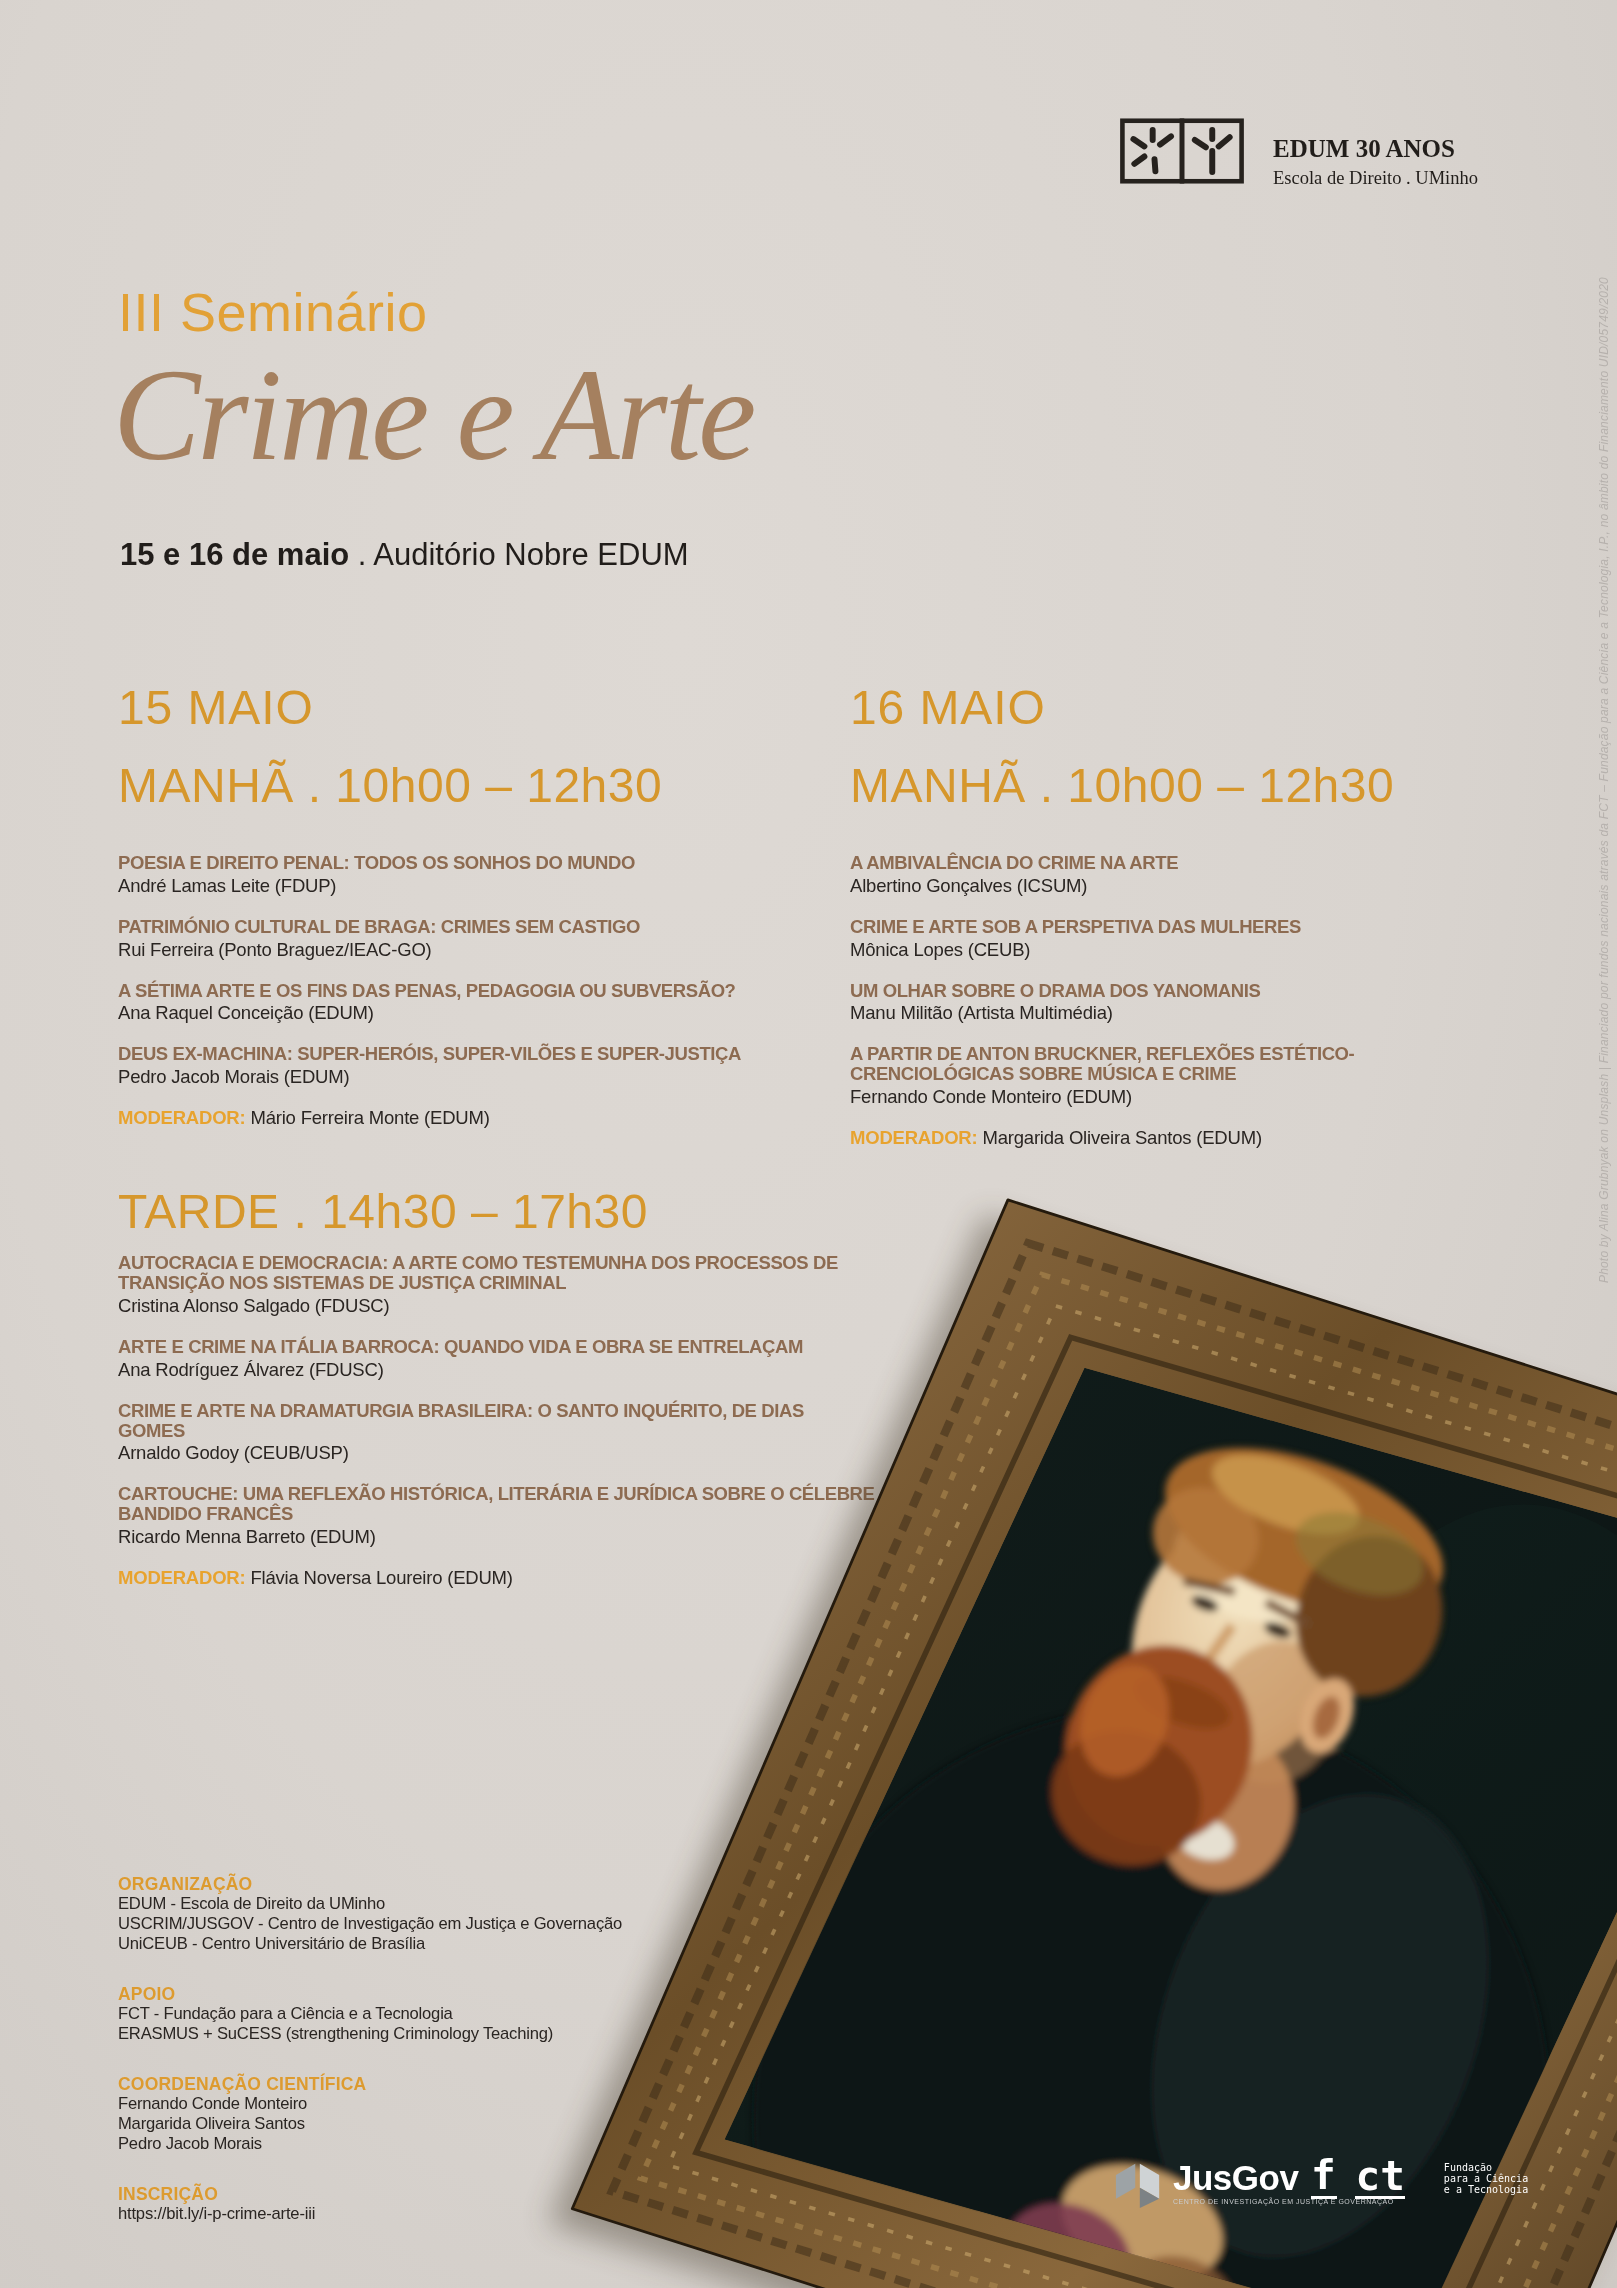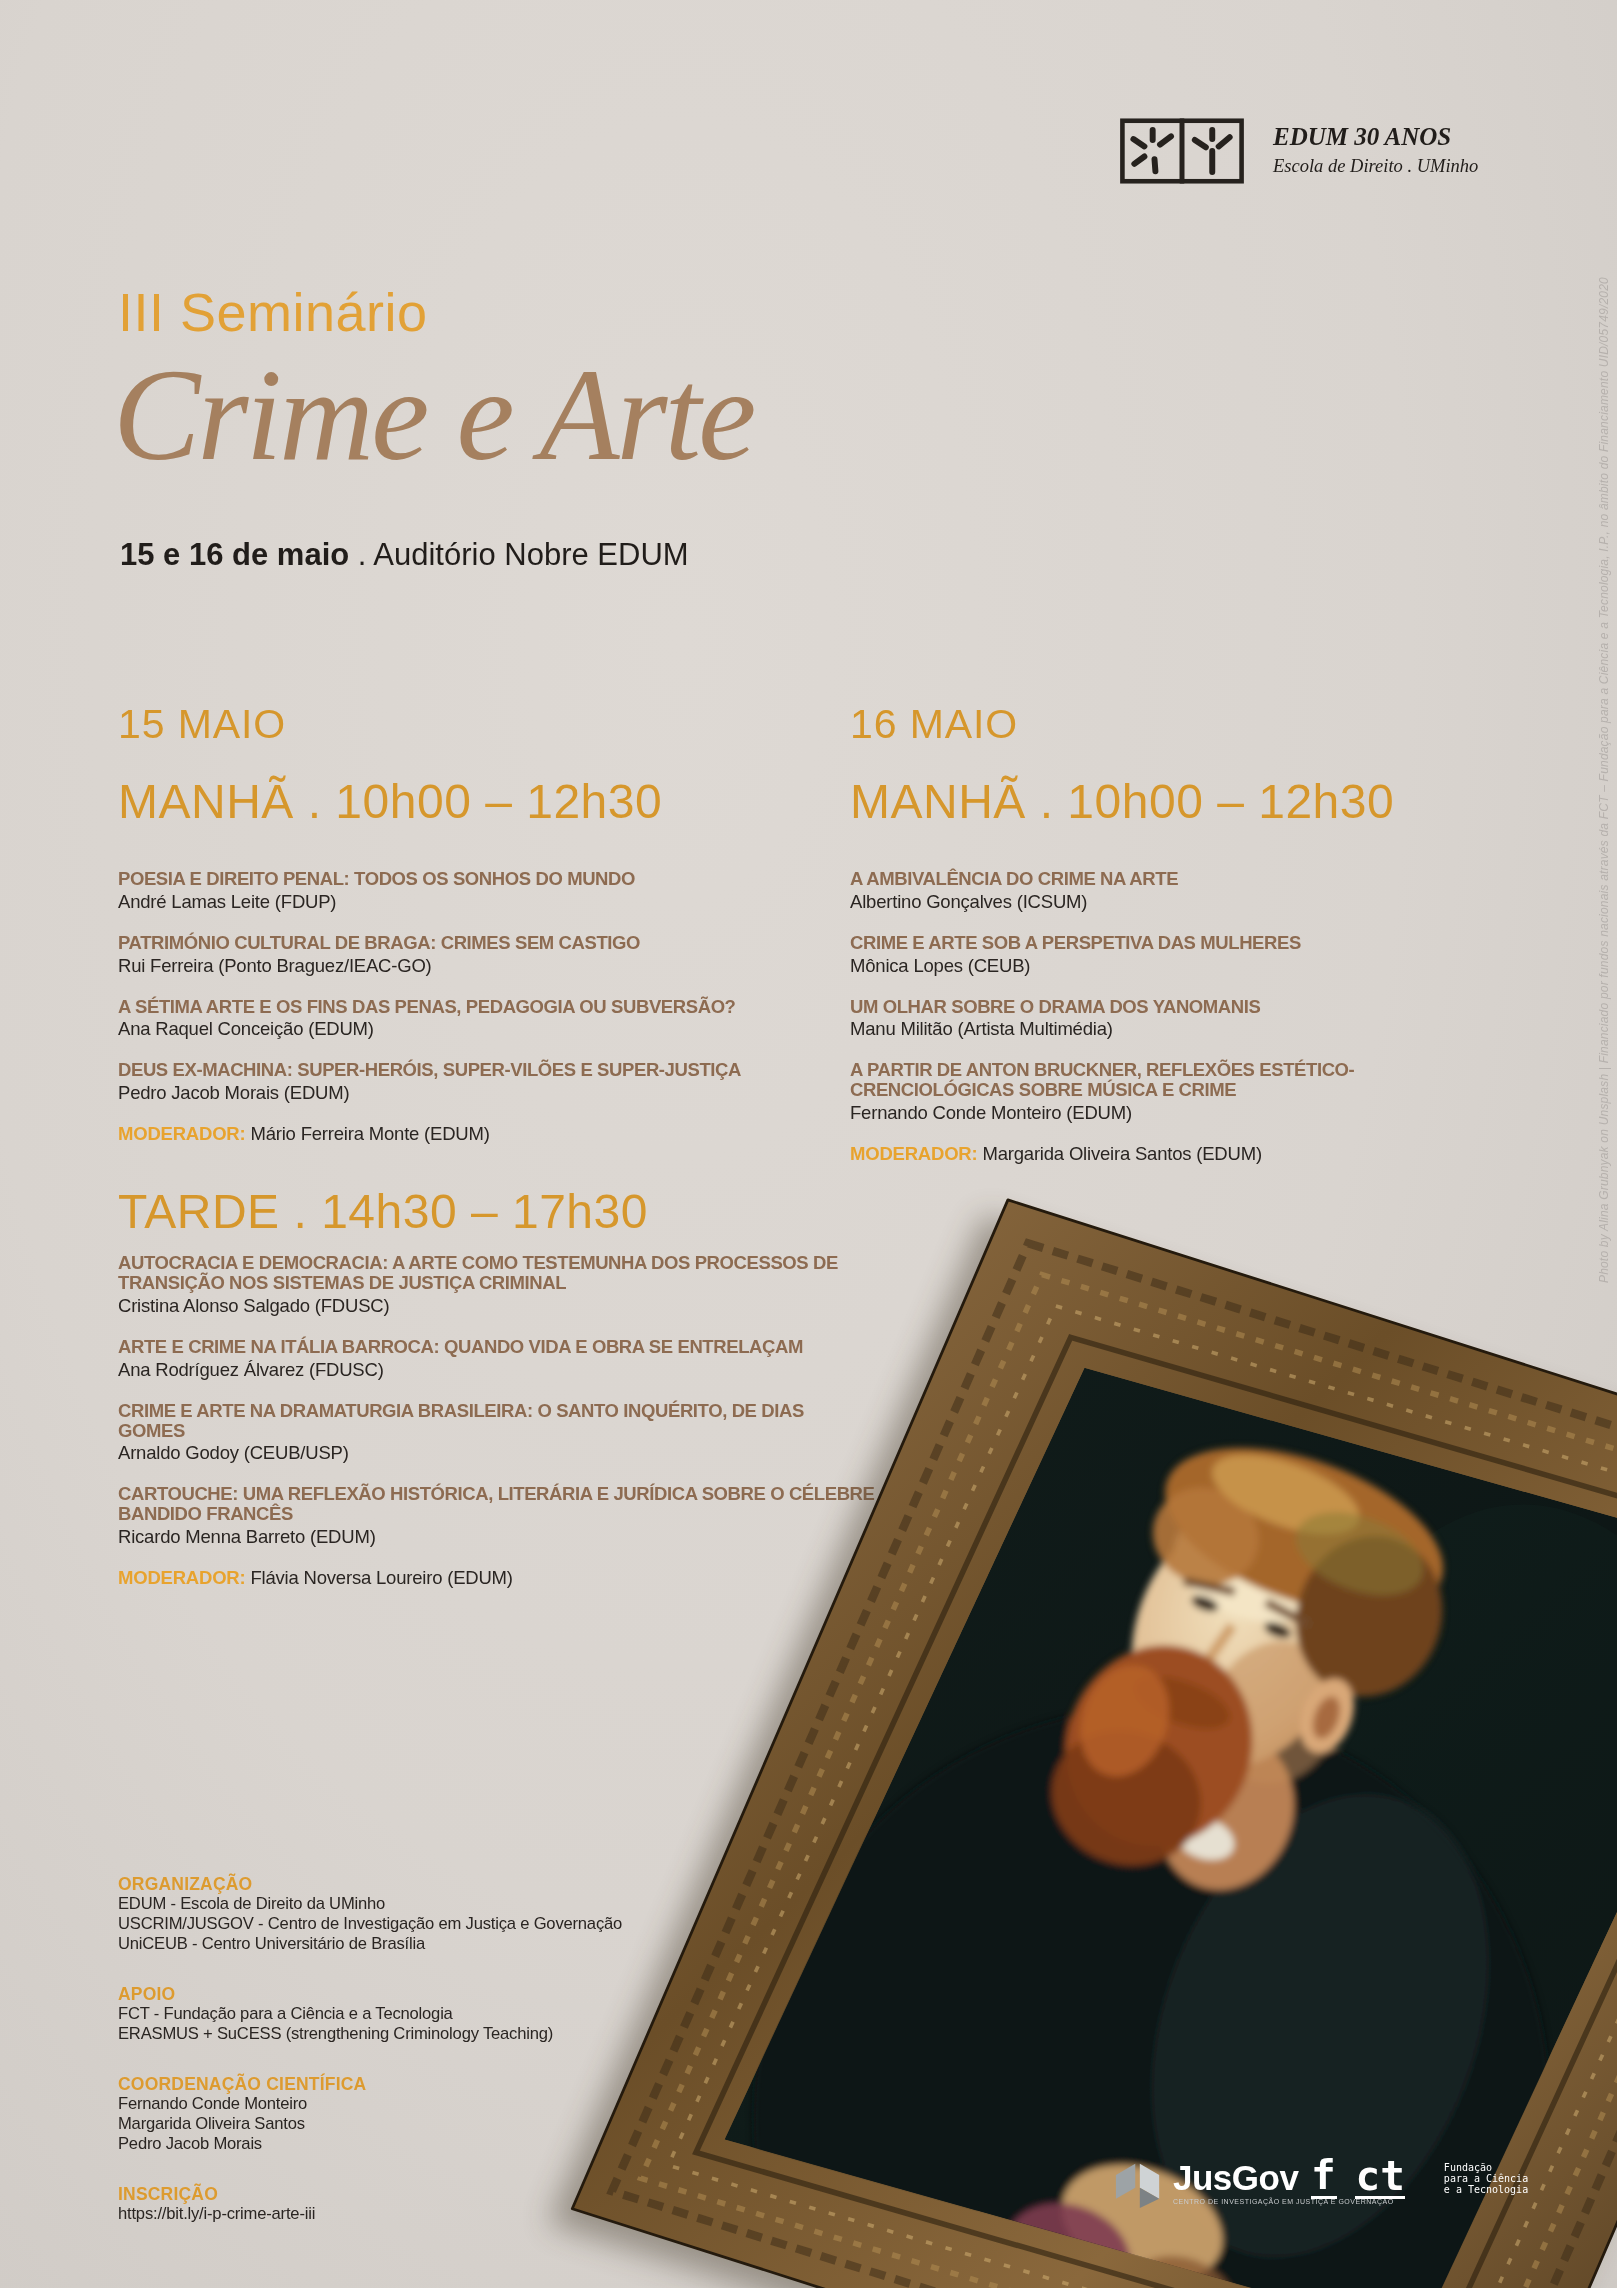--- a/index.html
+++ b/index.html
@@ -10,26 +10,26 @@
   }
   .abs{position:absolute;}
   
   .kicker{left:118px;top:281px;font-size:54px;font-weight:400;color:#e2a136;letter-spacing:0.5px;}
   .main-title{left:113px;top:349px;font-family:"Liberation Serif",serif;font-style:italic;
     font-size:131px;line-height:1;color:#a5805f;letter-spacing:-2.8px;}
   .dateline{left:120px;top:537px;font-size:31px;color:#211d1a;}
   .dateline b{font-weight:700;}
   
   .brand{left:1119px;top:118px;display:flex;gap:28px;align-items:flex-start;}
-  .brand-text{margin-top:5px;font-family:"Liberation Serif",serif;font-style:italic;color:#211d1a;}
+  .brand-text{margin-top:17px;font-family:"Liberation Serif",serif;color:#211d1a;}
   .brand-title{font-size:25px;font-weight:700;line-height:28px;}
   .brand-sub{font-size:18.5px;line-height:22px;margin-top:3.7px;}
   
   .col{position:absolute;}
-  .day-label{font-size:41px;font-weight:300;color:#d6972c;line-height:42px;letter-spacing:0.9px;margin-top:16px;}
+  .day-label{font-size:48px;font-weight:300;color:#d6972c;line-height:42px;letter-spacing:0.9px;}
   .slot-header{font-size:48px;font-weight:300;color:#d6972c;line-height:42px;letter-spacing:0.5px;}
   .hdr-morning{margin:36px 0 46px 0;}
   .hdr-afternoon{margin:0 0 20px 0;}
   .session{margin-bottom:21px;}
   .session .t{font-size:18.5px;line-height:20px;font-weight:700;color:#8d6b51;letter-spacing:-0.4px;}
   .session .s{font-size:18.5px;line-height:20px;margin-top:2.8px;color:#2a2522;letter-spacing:-0.2px;}
   .moderator{font-size:18.5px;line-height:20px;letter-spacing:-0.2px;}
   .mod-label{color:#e8a32e;font-weight:700;}
   
   .footer{left:118px;top:1874px;width:554px;}

